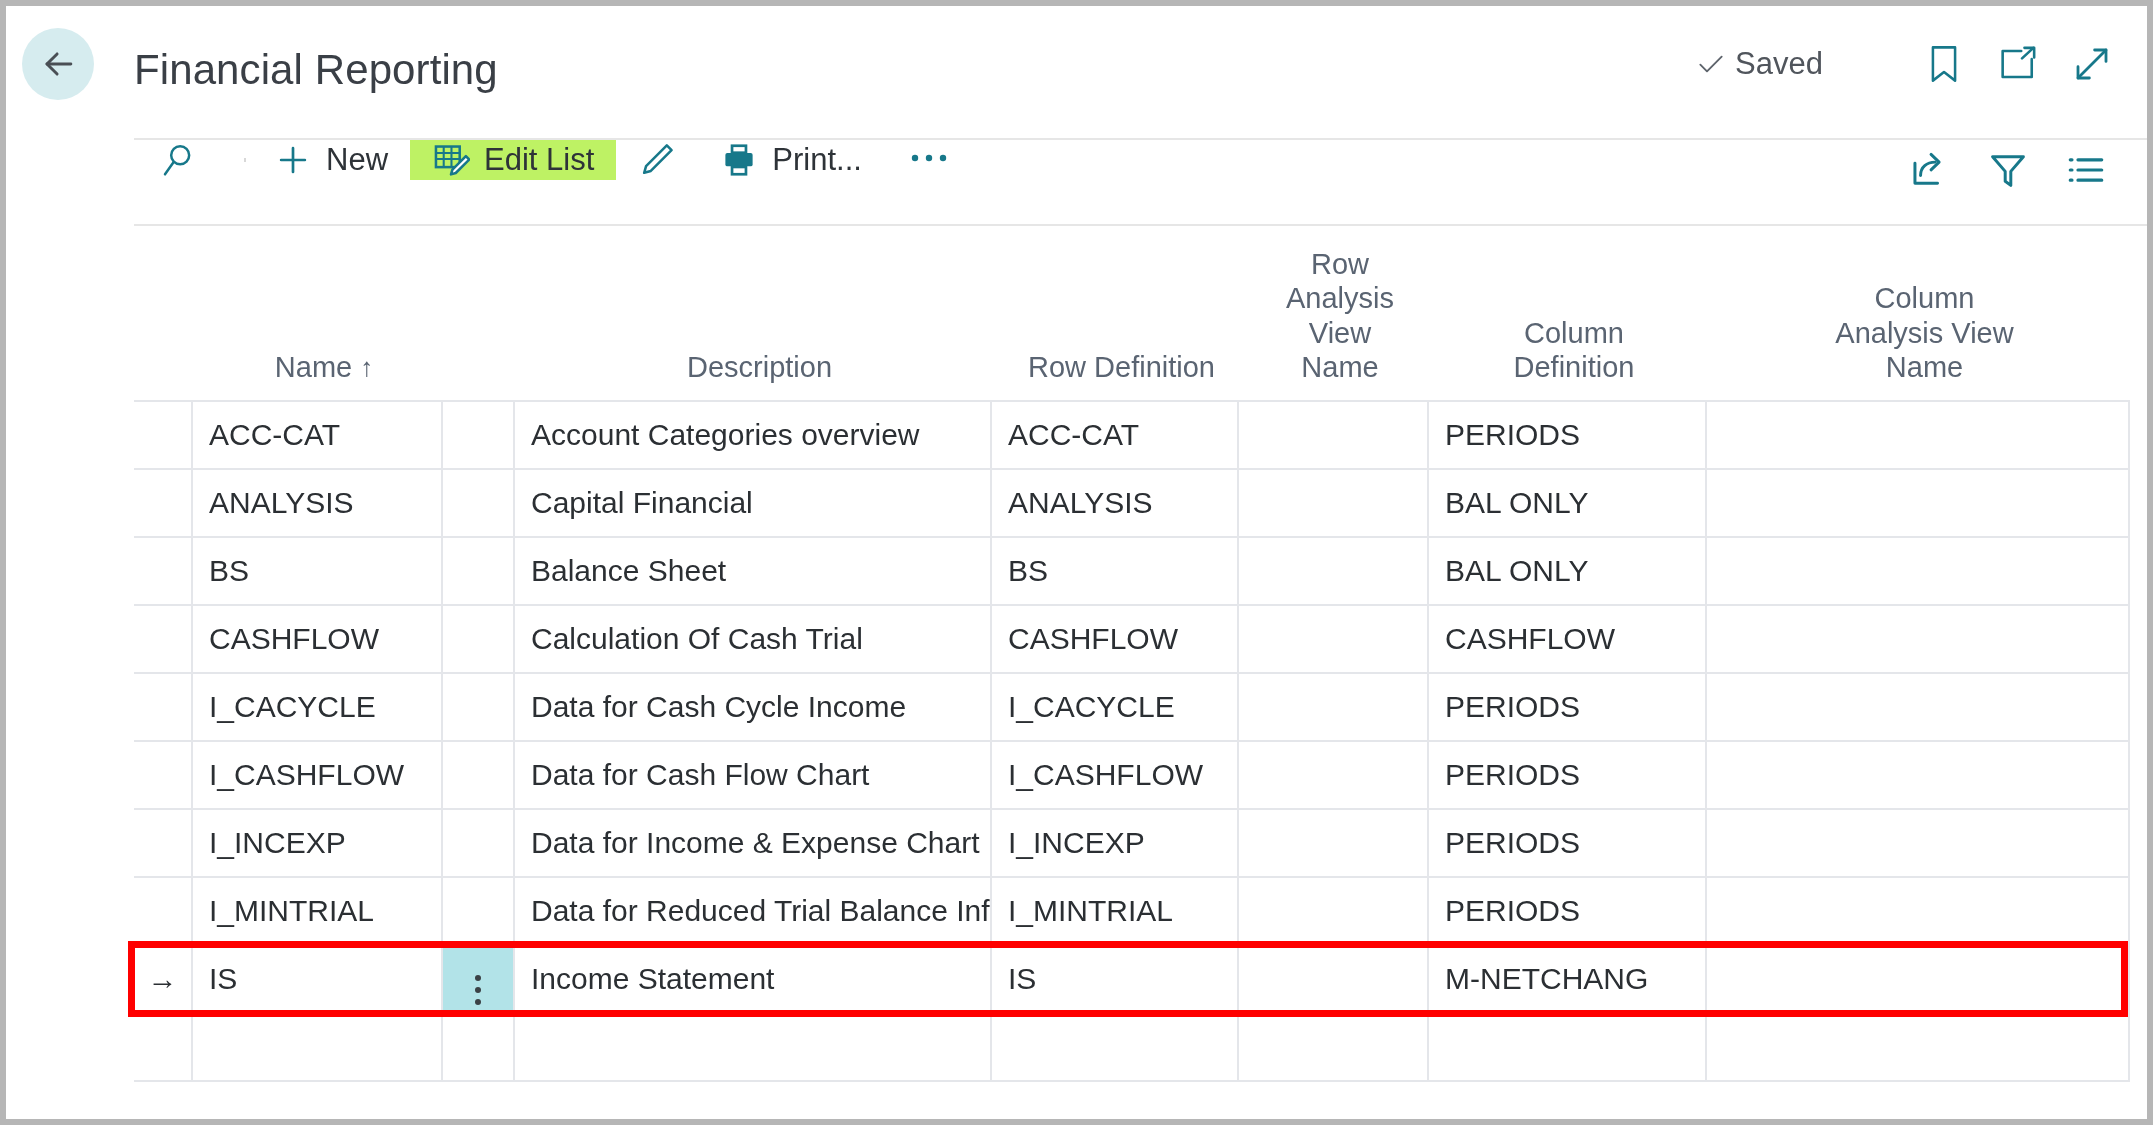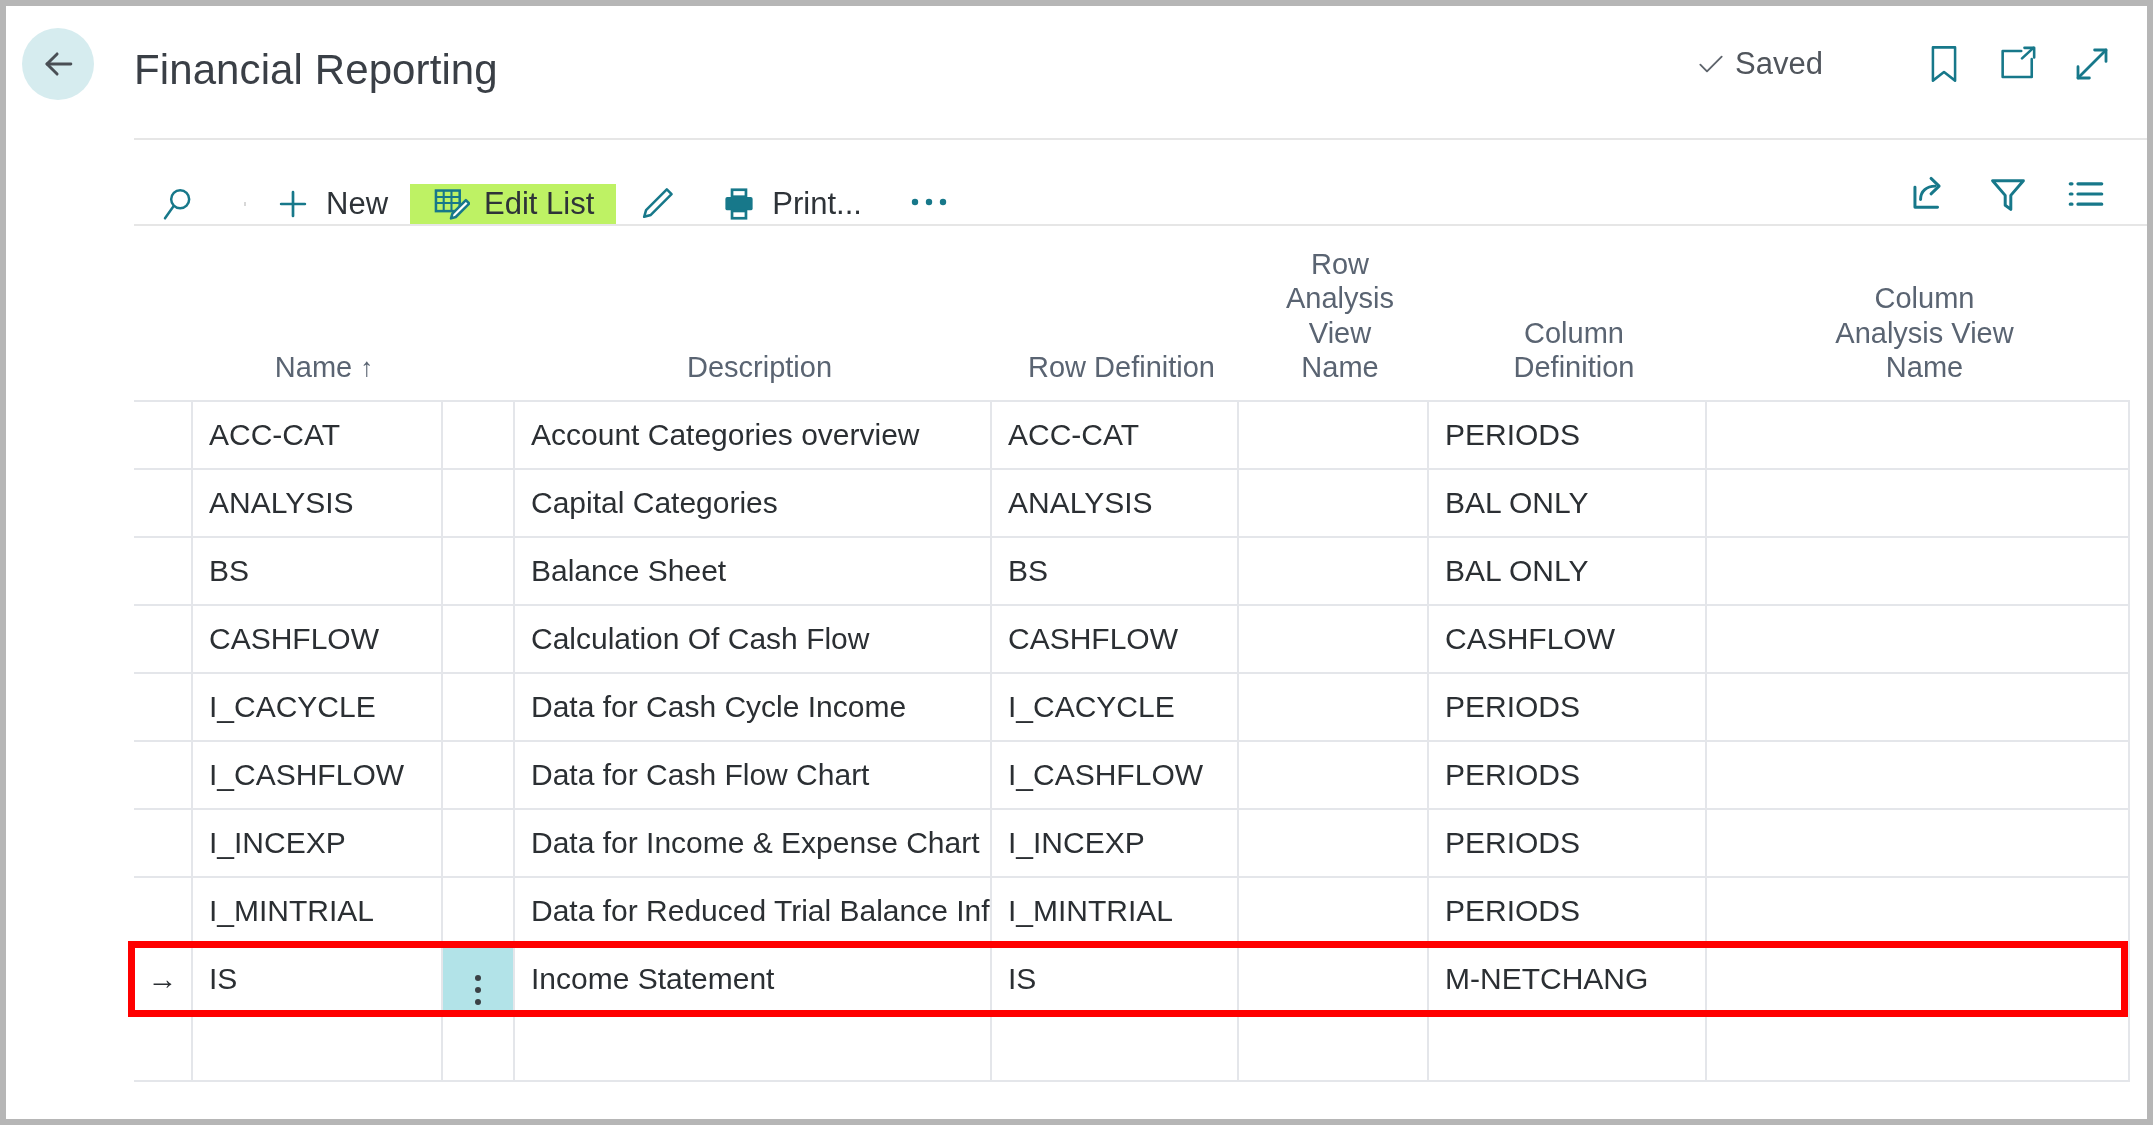--- a/index.html
+++ b/index.html
@@ -83,21 +83,21 @@
   .tb-icon svg { display:block; }
 
   
   .ribbon {
     position: relative;
     height: 84px;
     margin: 0 0 0 128px;
     border-top: 2px solid #e6e6e6;
     border-bottom: 2px solid #e6e6e6;
     display: flex;
-    align-items: flex-end;
+    align-items: flex-start;
     background: #ffffff;
   }
   .ribbon-left {
     display: flex;
     align-items: stretch;
   }
   .ribbon-right {
     margin-left: auto;
     display: flex;
     align-items: center;
@@ -428,41 +428,41 @@
             <td>Account Categories overview</td>
             <td>ACC-CAT</td>
             <td></td>
             <td>PERIODS</td>
             <td></td>
           </tr>
           <tr>
             <td class="ind"></td>
             <td>ANALYSIS</td>
             <td class="dots"></td>
-            <td>Capital Categories</td>
+            <td>Capital Financial</td>
             <td>ANALYSIS</td>
             <td></td>
             <td>BAL ONLY</td>
             <td></td>
           </tr>
           <tr>
             <td class="ind"></td>
             <td>BS</td>
             <td class="dots"></td>
             <td>Balance Sheet</td>
             <td>BS</td>
             <td></td>
             <td>BAL ONLY</td>
             <td></td>
           </tr>
           <tr>
             <td class="ind"></td>
             <td>CASHFLOW</td>
             <td class="dots"></td>
-            <td>Calculation Of Cash Flow</td>
+            <td>Calculation Of Cash Trial</td>
             <td>CASHFLOW</td>
             <td></td>
             <td>CASHFLOW</td>
             <td></td>
           </tr>
           <tr>
             <td class="ind"></td>
             <td>I_CACYCLE</td>
             <td class="dots"></td>
             <td>Data for Cash Cycle Income</td>

